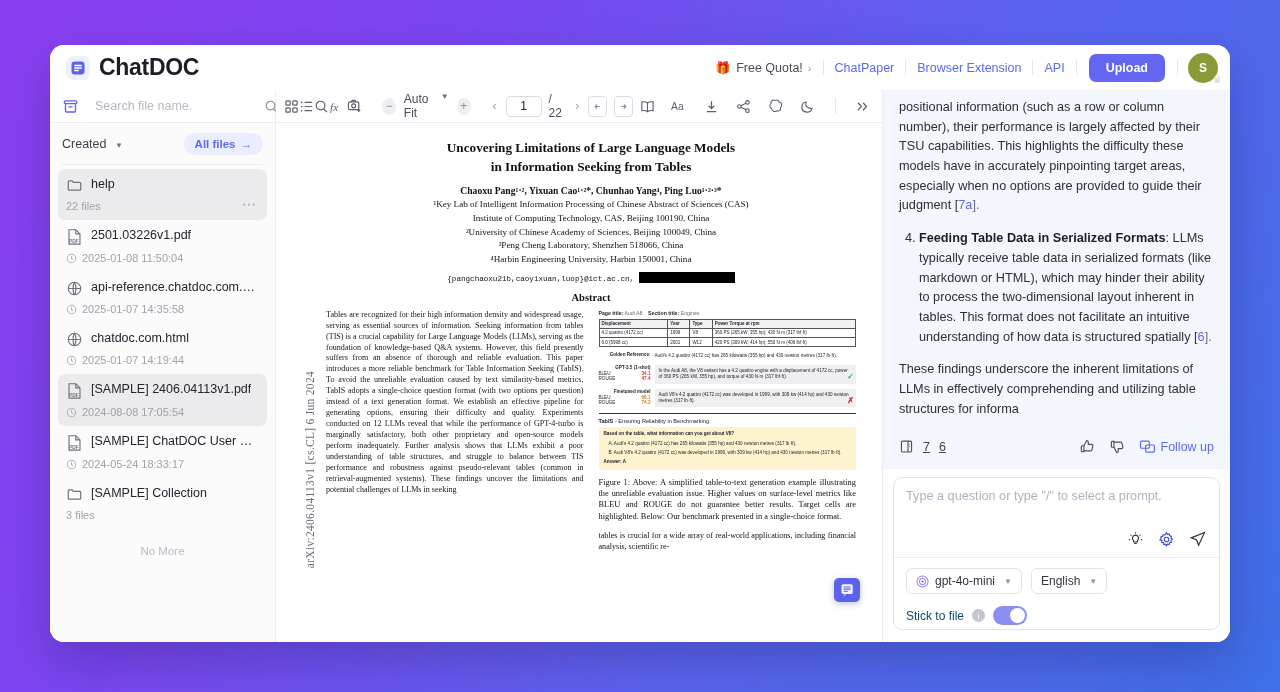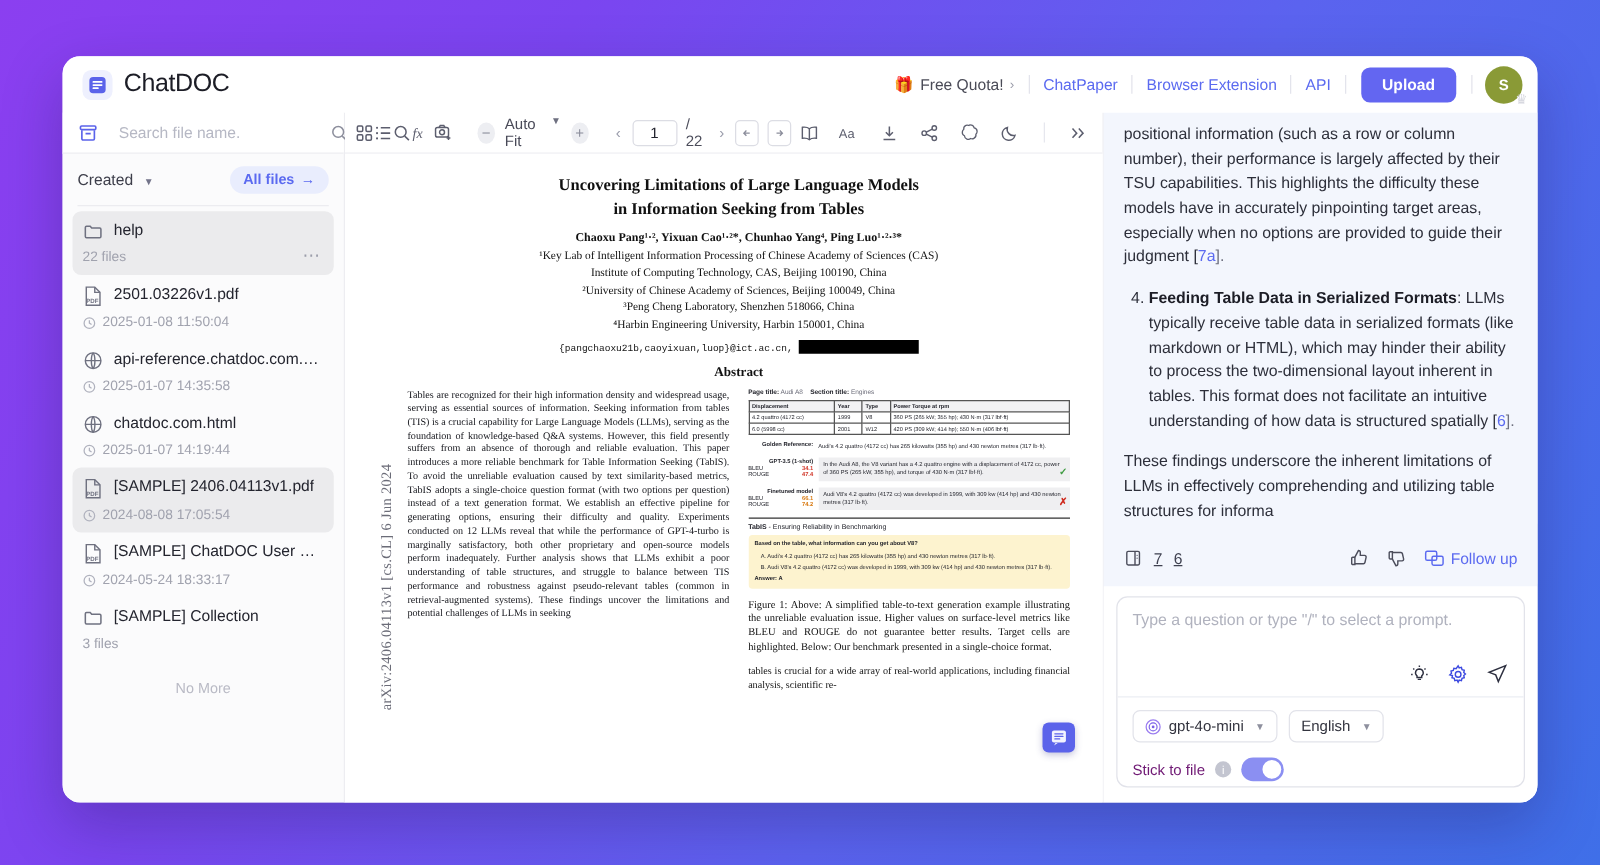--- a/index.html
+++ b/index.html
@@ -30,21 +30,21 @@
     padding: 0 12px 0 16px;
     background: #fff;
     position: relative; z-index: 5;
   }
   .brand { display: flex; align-items: center; gap: 9px; }
   .brand-logo {
     width: 24px; height: 24px; border-radius: 7px;
     background: #eef0fe;
     display: flex; align-items: center; justify-content: center;
   }
-  .brand-name { font-size: 20px; font-weight: 400; letter-spacing: -.3px; color: #1c1d26; }
+  .brand-name { font-size: 23px; font-weight: 700; letter-spacing: -.3px; color: #1c1d26; }
 
   .titlebar-right {
     margin-left: auto; display: flex; align-items: center; gap: 0;
     font-size: 12.5px;
   }
   .tb-item { padding: 0 11px; color: #5b6af0; white-space: nowrap; cursor: pointer; }
   .tb-quota { display: flex; align-items: center; gap: 5px; color: #4a4b57; padding: 0 11px; cursor: pointer;}
   .tb-quota .chev { color: #9b9daa; font-size: 11px; }
   .tb-sep { width: 1px; height: 15px; background: #e3e4ec; }
   .upload-btn {
@@ -264,21 +264,21 @@
     display: flex; align-items: center; gap: 9px; padding: 10px 12px 8px;
     border-top: 1px solid #eceef3;
   }
   .pill {
     display: flex; align-items: center; gap: 6px;
     border: 1px solid #e2e3ea; border-radius: 6px; padding: 5px 9px;
     font-size: 12px; color: #33343f; cursor: pointer; background: #fff;
   }
   .pill .caret { color: #8e909e; font-size: 8px; margin-left: 3px; }
   .comp-row3 { display: flex; align-items: center; gap: 8px; padding: 4px 12px 4px; }
-  .stick-label { font-size: 12px; color: #701a75; }
+  .stick-label { font-size: 12px; color: #0c4a6e; }
   .info-dot {
     width: 13px; height: 13px; border-radius: 50%; background: #c3c5d0; color: #fff;
     font-size: 9px; display: flex; align-items: center; justify-content: center; cursor: pointer;
   }
   .toggle {
     width: 34px; height: 19px; border-radius: 10px; background: #8b8ff2;
     position: relative; cursor: pointer;
   }
   .toggle:after {
     content: ""; position: absolute; right: 2px; top: 2px;
@@ -619,21 +619,21 @@
         <div class="pdf-page">
           <div class="arxiv-stamp">arXiv:2406.04113v1  [cs.CL]  6 Jun 2024</div>
 
           <div class="paper">
             <div class="ptitle">
               <div>Uncovering Limitations of Large Language Models</div>
               <div>in Information Seeking from Tables</div>
             </div>
             <div class="pauthors">Chaoxu Pang¹·², Yixuan Cao¹·²*, Chunhao Yang⁴, Ping Luo¹·²·³*</div>
             <div class="paffil">
-              <div>¹Key Lab of Intelligent Information Processing of Chinese Academy of Sciences (CAS)</div>
+              <div>¹Key Lab of Intelligent Information Processing of Chinese Abstract of Sciences (CAS)</div>
               <div>Institute of Computing Technology, CAS, Beijing 100190, China</div>
               <div>²University of Chinese Academy of Sciences, Beijing 100049, China</div>
               <div>³Peng Cheng Laboratory, Shenzhen 518066, China</div>
               <div>⁴Harbin Engineering University, Harbin 150001, China</div>
             </div>
             <div class="pemail">
               <span>{pangchaoxu21b,caoyixuan,luop}@ict.ac.cn,</span>
               <span class="redact"></span>
             </div>
             <div class="pabs-head">Abstract</div>

